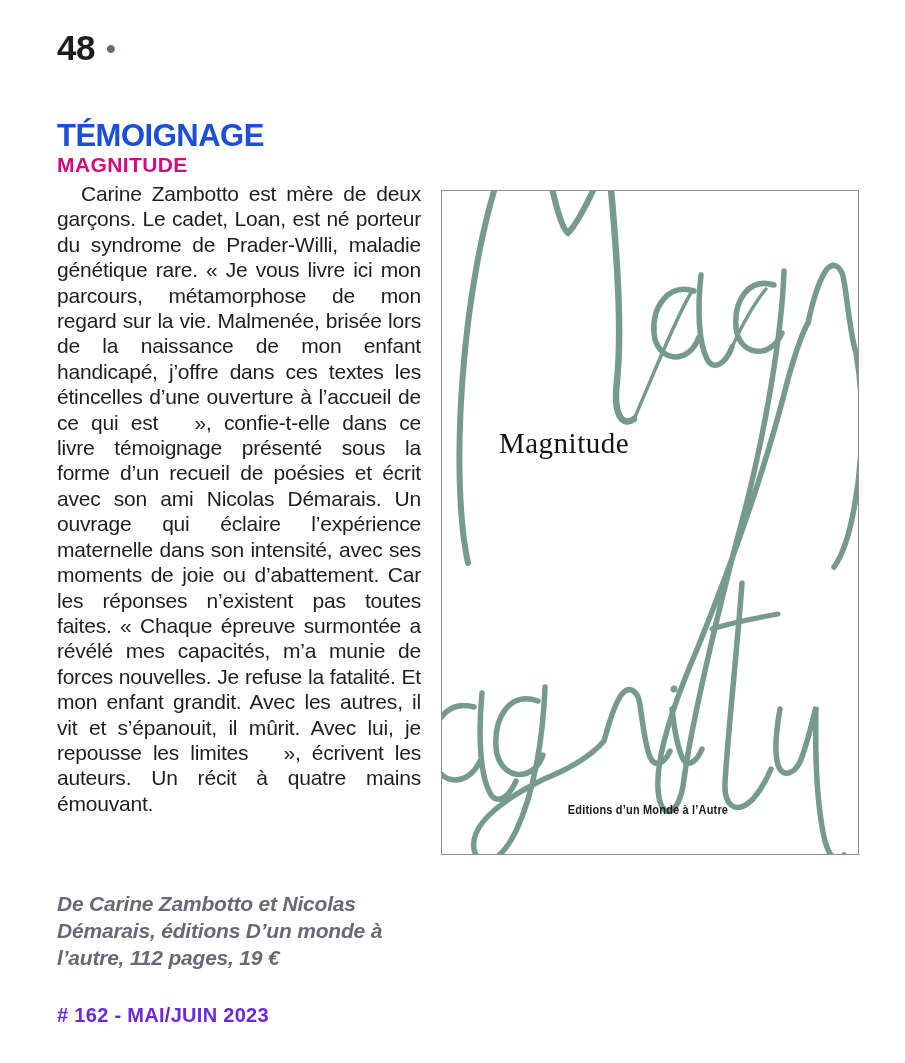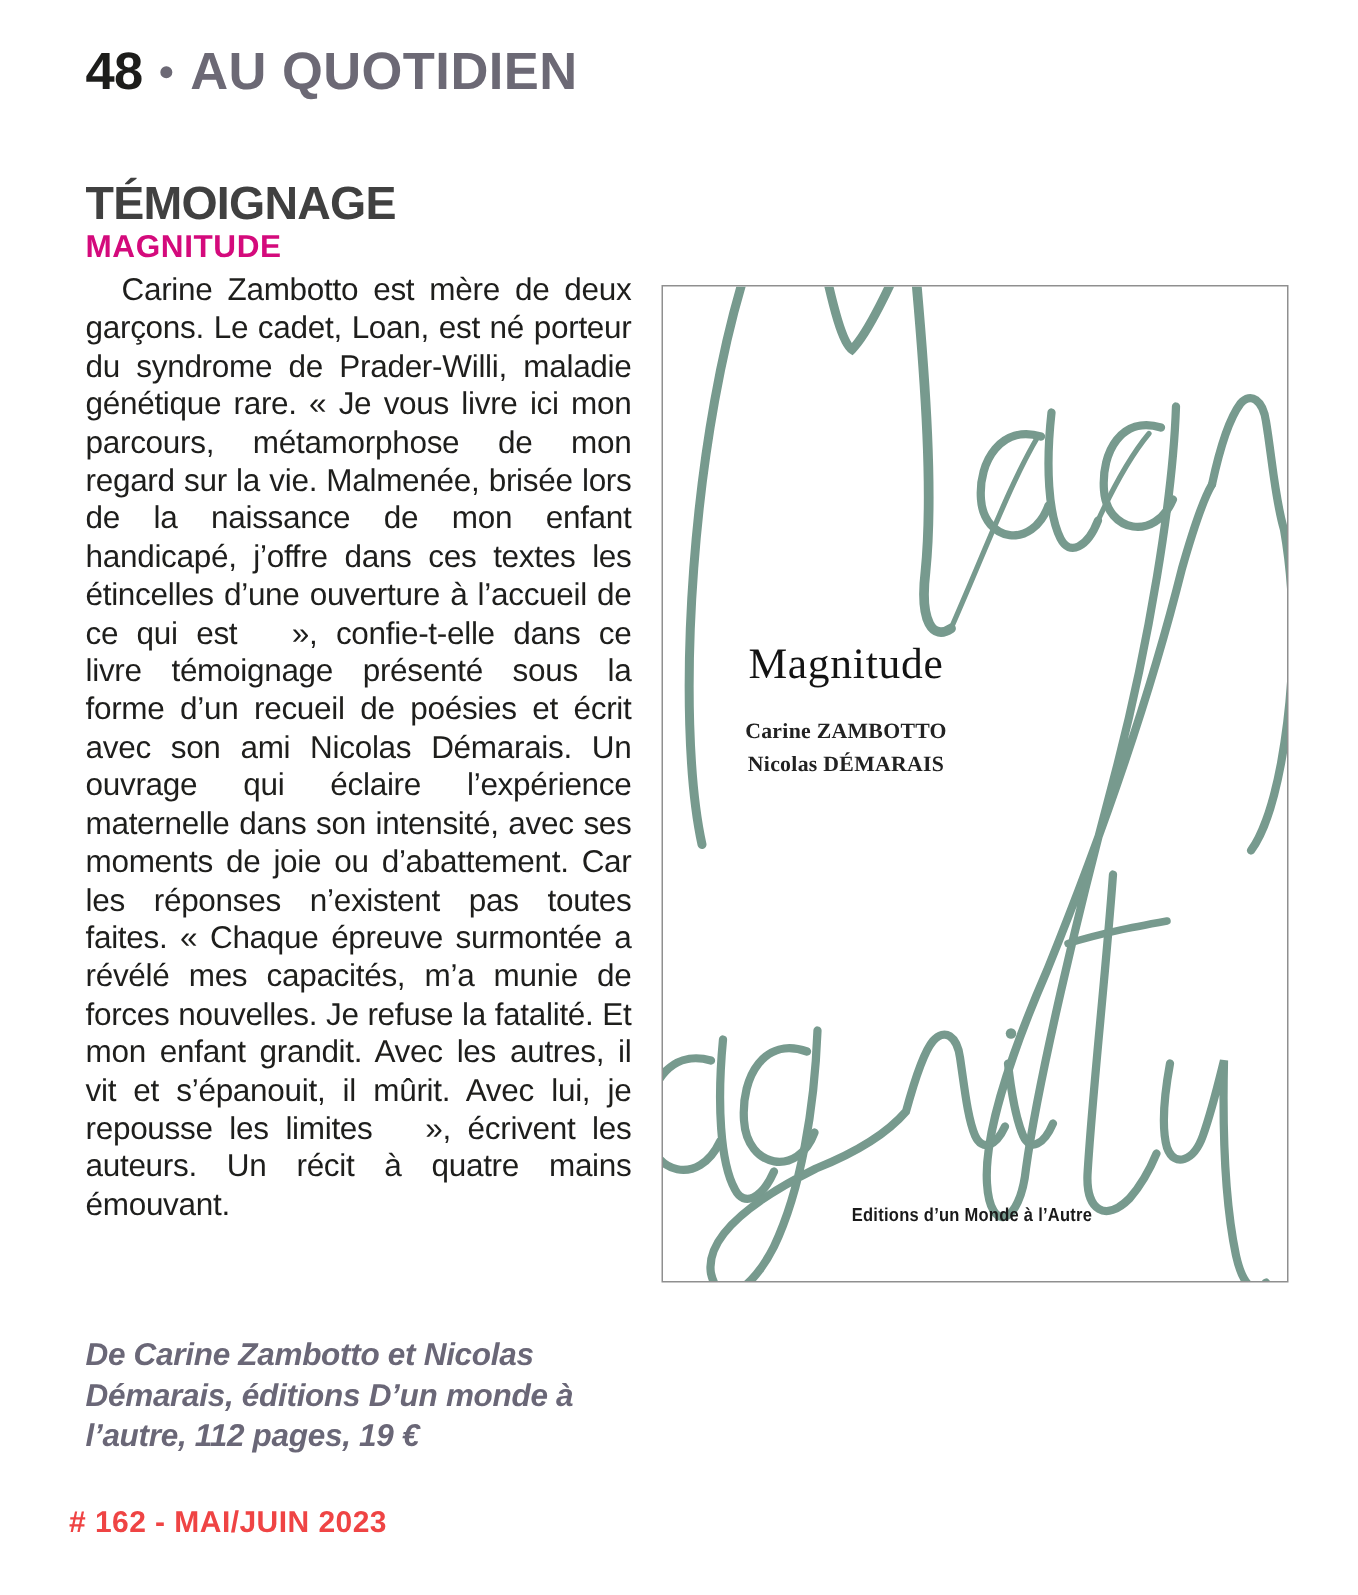--- a/index.html
+++ b/index.html
@@ -9,35 +9,35 @@
   }
   .abs{position:absolute;}
 
   
   .page-header{left:57px;top:28px;display:flex;align-items:baseline;gap:11px;}
   .page-num{font-size:35px;font-weight:800;color:#1d1d1b;letter-spacing:-0.5px;}
   .header-bullet{font-size:28px;font-weight:800;color:#6c6975;transform:translateY(-2px);}
   .section-name{font-size:35px;font-weight:800;color:#6c6975;letter-spacing:0.3px;}
 
   
-  .kicker{left:57px;top:118px;font-size:31px;font-weight:800;color:#404040;letter-spacing:-0.5px;}
+  .kicker{left:57px;top:118px;font-size:31px;font-weight:800;color:#1d4ed8;letter-spacing:-0.5px;}
   .article-title{left:57px;top:153px;font-size:21px;font-weight:800;color:#d40a7c;letter-spacing:0.4px;}
   .article-body{
     left:57px;top:181px;width:364px;
     font-size:21px;line-height:25.4px;color:#1e1e1c;
     text-align:justify;letter-spacing:-0.2px;
   }
   .article-body .italic{}
   .article-body .roman{font-style:normal;margin-left:24px;}
   .credit{
     left:57px;top:890px;width:348px;
     font-size:21px;line-height:27px;font-style:italic;font-weight:600;
     color:#6a6777;letter-spacing:-0.2px;
   }
-  .page-footer{left:46px;top:1004px;font-size:20px;font-weight:700;color:#ef4444;letter-spacing:0.3px;}
+  .page-footer{left:57px;top:1004px;font-size:20px;font-weight:700;color:#6d28d9;letter-spacing:0.3px;}
 
   
   .cover{
     left:441px;top:190px;width:416px;height:663px;
     border:1px solid #8f8f8f;background:#ffffff;overflow:hidden;
   }
   .cover svg{position:absolute;left:0;top:0;width:416px;height:663px;}
   .cover svg path{fill:none;stroke:#779a8e;stroke-linecap:round;}
   .cover-title{
     top:236px;left:0;width:244px;text-align:center;
@@ -54,21 +54,20 @@
     font-size:12.5px;font-weight:700;color:#1a1a1a;
     transform:scaleX(0.88);letter-spacing:0.2px;
   }
 </style>
 </head>
 <body>
 
 <div class="abs page-header">
   <span class="page-num">48</span>
   <span class="header-bullet">•</span>
-  <span class="section-name">AU QUOTIDIEN</span>
 </div>
 
 <div class="abs kicker">TÉMOIGNAGE</div>
 <div class="abs article-title">MAGNITUDE</div>
 <div class="abs article-body"><span class="roman">Carine Zambotto est mère de deux garçons. Le cadet, Loan, est né porteur du syndrome de Prader-Willi, maladie génétique rare. « </span><span class="italic">Je vous livre ici mon parcours, métamorphose de mon regard sur la vie. Malmenée, brisée lors de la naissance de mon enfant handicapé, j’offre dans ces textes les étincelles d’une ouverture à l’accueil de ce qui est</span><span class="roman"> », confie-t-elle dans ce livre témoignage présenté sous la forme d’un recueil de poésies et écrit avec son ami Nicolas Démarais. Un ouvrage qui éclaire l’expérience maternelle dans son intensité, avec ses moments de joie ou d’abattement. Car les réponses n’existent pas toutes faites. « </span><span class="italic">Chaque épreuve surmontée a révélé mes capacités, m’a munie de forces nouvelles. Je refuse la fatalité. Et mon enfant grandit. Avec les autres, il vit et s’épanouit, il mûrit. Avec lui, je repousse les limites</span><span class="roman"> », écrivent les auteurs. Un récit à quatre mains émouvant.</span></div>
 <div class="abs credit">De Carine Zambotto et Nicolas Démarais, éditions D’un monde à l’autre, 112 pages, 19 €</div>
 
 <div class="abs cover">
   <svg viewBox="0 0 416 663" aria-label="Magn">
 
@@ -91,20 +90,16 @@
       <path d="M 96,510 C 68,500 52,526 54,556 C 56,588 90,594 101,564" stroke-width="5.5"></path>
       <path d="M 103,496 C 101,548 92,602 74,640 C 60,668 38,684 32,658 C 28,634 58,610 102,588 C 132,576 150,564 162,550 C 168,528 174,510 180,503 C 188,494 196,500 198,514 C 201,534 203,554 208,566 C 213,577 222,573 228,560" stroke-width="5.5"></path>
       <circle cx="232" cy="498" r="3.5" fill="#779a8e" stroke="none"></circle>
       <path d="M 230,518 C 232,536 235,554 240,566 C 245,577 254,572 260,558" stroke-width="5.5"></path>
       <path d="M 300,392 C 295,460 286,540 283,592 C 282,616 295,624 311,608 C 318,600 324,590 329,578" stroke-width="5.5"></path>
       <path d="M 270,438 C 292,431 314,427 336,423" stroke-width="5"></path>
       <path d="M 338,518 C 334,540 332,560 336,574 C 341,588 354,583 360,566 C 366,549 370,532 374,516 C 373,560 374,608 382,646 C 387,668 395,672 402,664" stroke-width="5.5"></path>
     </g>
   </svg>
   <div class="abs cover-title">Magnitude</div>
-  <div class="abs cover-authors">
-    <div>Carine ZAMBOTTO</div>
-    <div>Nicolas DÉMARAIS</div>
-  </div>
   <div class="abs cover-publisher">Editions d’un Monde à l’Autre</div>
 </div>
 
 <div class="abs page-footer"># 162 - MAI/JUIN 2023</div>
 
 </body></html>

